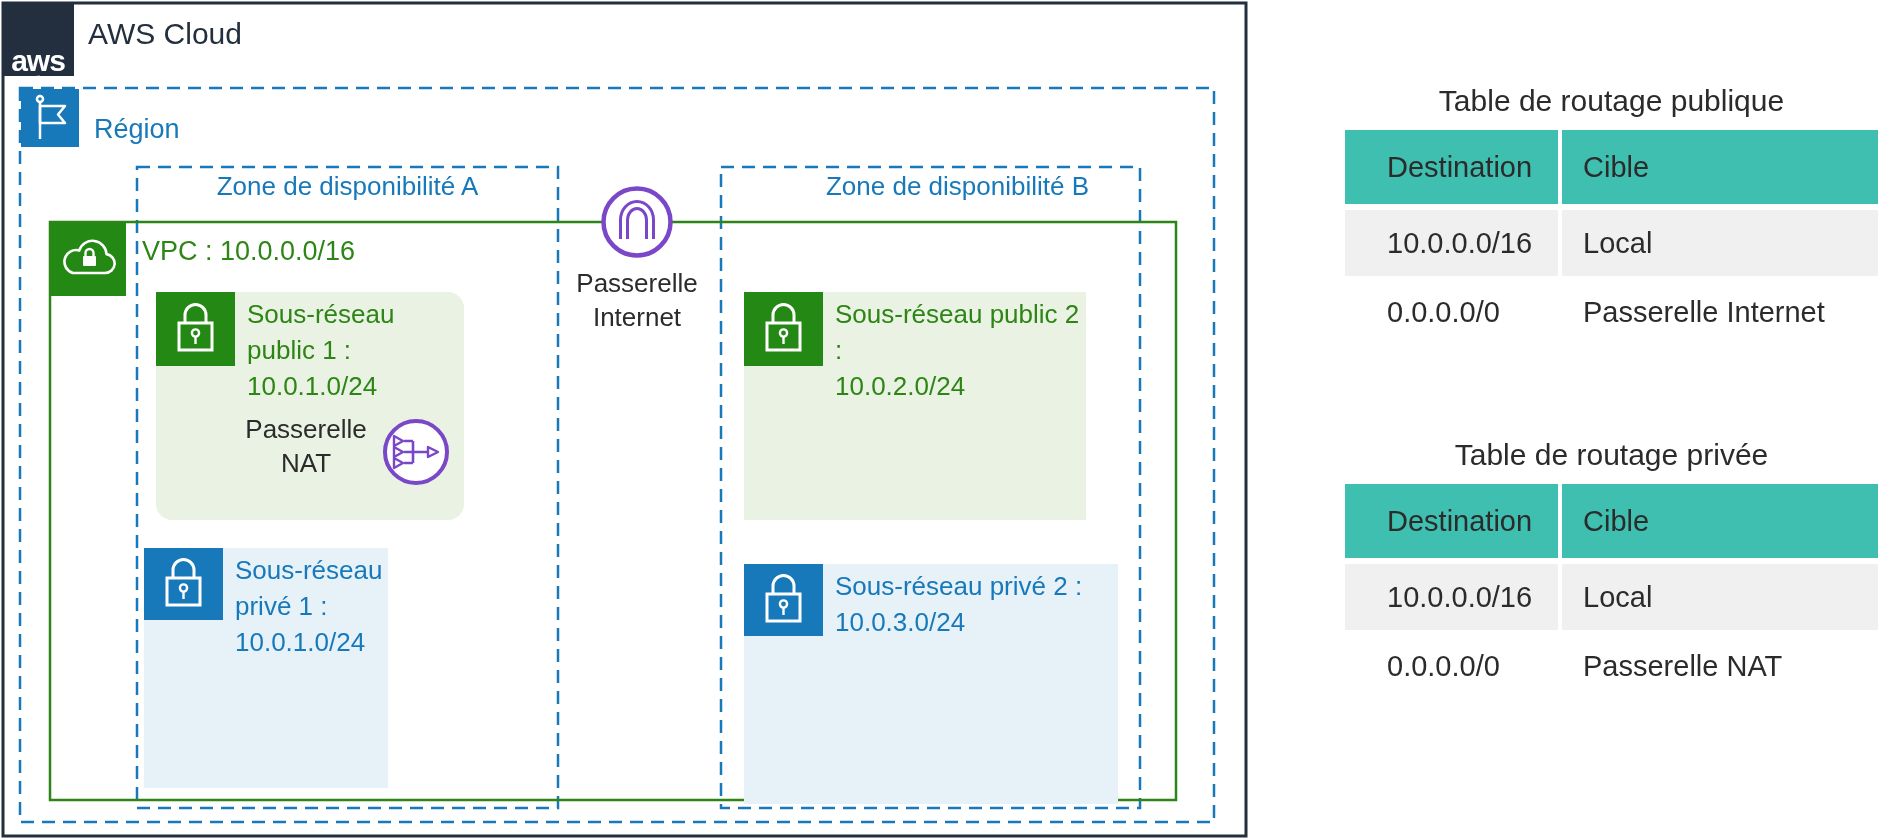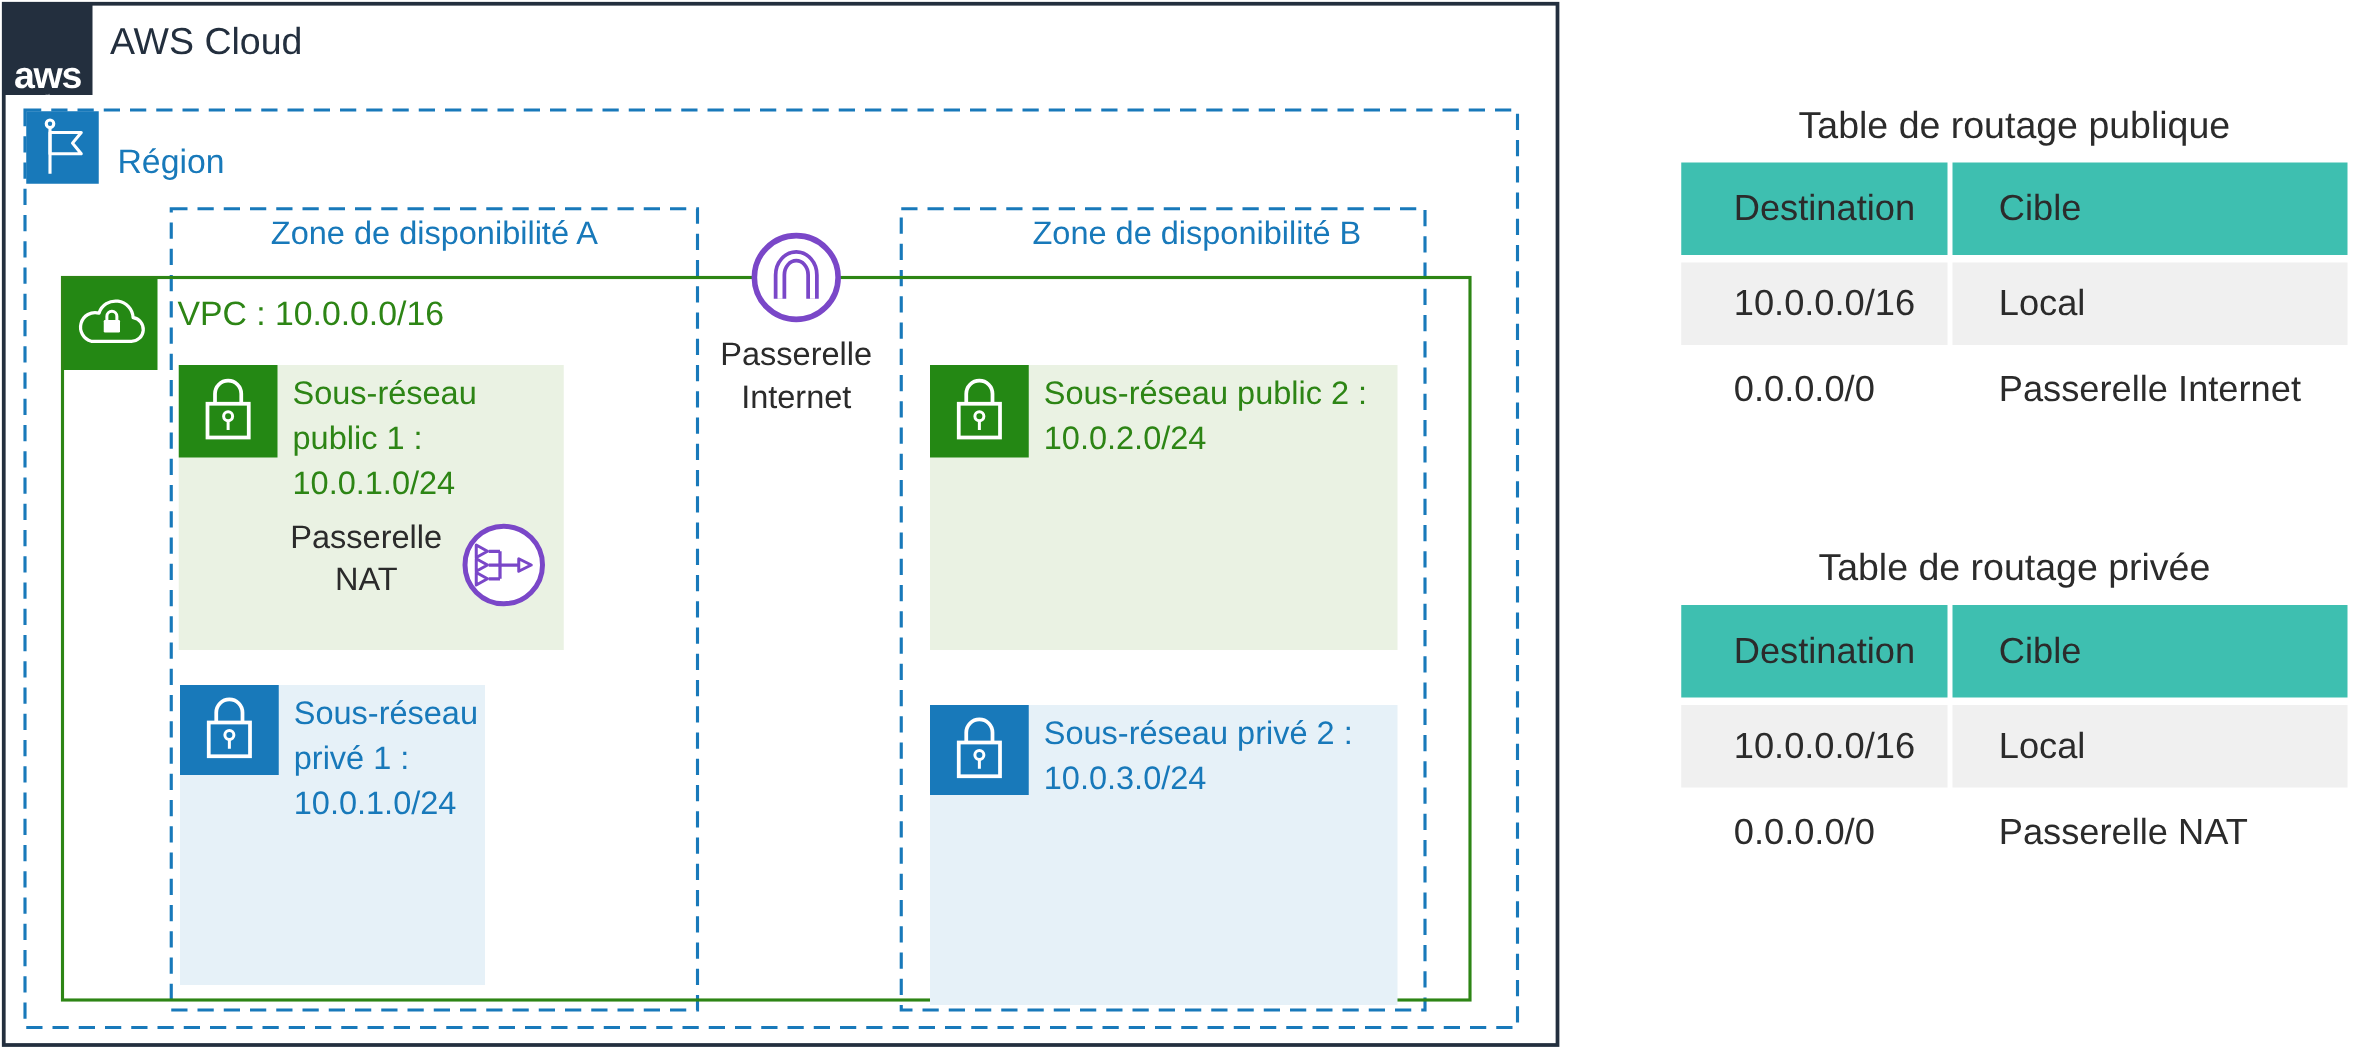--- a/index.html
+++ b/index.html
@@ -50,21 +50,21 @@
 
   
   .rt{position:absolute;width:533px;}
   .rt .rt-title{height:46px;text-align:center;font-size:30px;color:var(--ink);}
   .rt .grid{display:grid;grid-template-columns:213px 316px;column-gap:4px;row-gap:6px;}
   .rt .cell{display:flex;align-items:center;font-size:29px;color:var(--ink);}
   .rt .th{background:var(--teal);height:74px;}
   .rt .r1{background:var(--rowgray);height:66px;}
   .rt .r2{background:#fff;height:60px;}
   .rt .c1{padding-left:42px;}
-  .rt .c2{padding-left:37px;}
+  .rt .c2{padding-left:21px;}
 </style>
 </head>
 <body>
 
 <div id="canvas">
 
   <svg class="abs" width="1888" height="840" viewBox="0 0 1888 840" style="left:0;top:0;">
     <rect x="3" y="3" width="1243" height="833" fill="none" stroke="#232F3E" stroke-width="3"></rect>
     <rect x="20" y="88" width="1194" height="734" fill="none" stroke="#1879BA" stroke-width="2.5" stroke-dasharray="13 8"></rect>
     <rect x="137" y="167" width="421" height="641" fill="none" stroke="#1879BA" stroke-width="2.5" stroke-dasharray="13 8"></rect>
@@ -95,21 +95,21 @@
 
   <div class="abs vpc-icon">
     <svg width="75" height="73" viewBox="0 0 75 73">
       <path d="M22 50 h32 a9.5 9.5 0 0 0 1.5 -18.9 a14 14 0 0 0 -27.3 -3.6 a11.5 11.5 0 0 0 -6.2 22.5 z" fill="none" stroke="#fff" stroke-width="2.6" stroke-linejoin="round"></path>
       <rect x="32" y="33" width="13" height="10" rx="1" fill="#fff"></rect>
       <path d="M34.5 33 v-3 a4 4 0 0 1 8 0 v3" fill="none" stroke="#fff" stroke-width="2.4"></path>
     </svg>
   </div>
   <div class="abs vpc-label">VPC : 10.0.0.0/16</div>
 
-  <div class="subnet public" style="left:143px;top:292px;width:308px;height:228px;">
+  <div class="subnet public" style="left:156px;top:292px;width:308px;height:228px;border-radius:16px;">
     <div class="icon pub">
       <svg width="79" height="74" viewBox="0 0 79 74">
         <path d="M29 31 v-8 a10.5 10.5 0 0 1 21 0 v8" fill="none" stroke="#fff" stroke-width="3"></path>
         <rect x="23" y="31" width="33" height="27" fill="none" stroke="#fff" stroke-width="3"></rect>
         <circle cx="39.5" cy="41" r="3.6" fill="none" stroke="#fff" stroke-width="2.4"></circle>
         <line x1="39.5" y1="44.6" x2="39.5" y2="52" stroke="#fff" stroke-width="2.4"></line>
       </svg>
     </div>
     <div class="txt">
       <div>Sous-réseau public 1 :</div>
@@ -140,21 +140,21 @@
         <circle cx="39.5" cy="40" r="3.6" fill="none" stroke="#fff" stroke-width="2.4"></circle>
         <line x1="39.5" y1="43.6" x2="39.5" y2="51" stroke="#fff" stroke-width="2.4"></line>
       </svg>
     </div>
     <div class="txt">
       <div>Sous-réseau privé 1 :</div>
       <div>10.0.1.0/24</div>
     </div>
   </div>
 
-  <div class="subnet public" style="left:744px;top:292px;width:374px;height:228px;">
+  <div class="subnet public" style="left:744px;top:292px;width:342px;height:228px;">
     <div class="icon pub">
       <svg width="79" height="74" viewBox="0 0 79 74">
         <path d="M29 31 v-8 a10.5 10.5 0 0 1 21 0 v8" fill="none" stroke="#fff" stroke-width="3"></path>
         <rect x="23" y="31" width="33" height="27" fill="none" stroke="#fff" stroke-width="3"></rect>
         <circle cx="39.5" cy="41" r="3.6" fill="none" stroke="#fff" stroke-width="2.4"></circle>
         <line x1="39.5" y1="44.6" x2="39.5" y2="52" stroke="#fff" stroke-width="2.4"></line>
       </svg>
     </div>
     <div class="txt">
       <div>Sous-réseau public 2 :</div>

